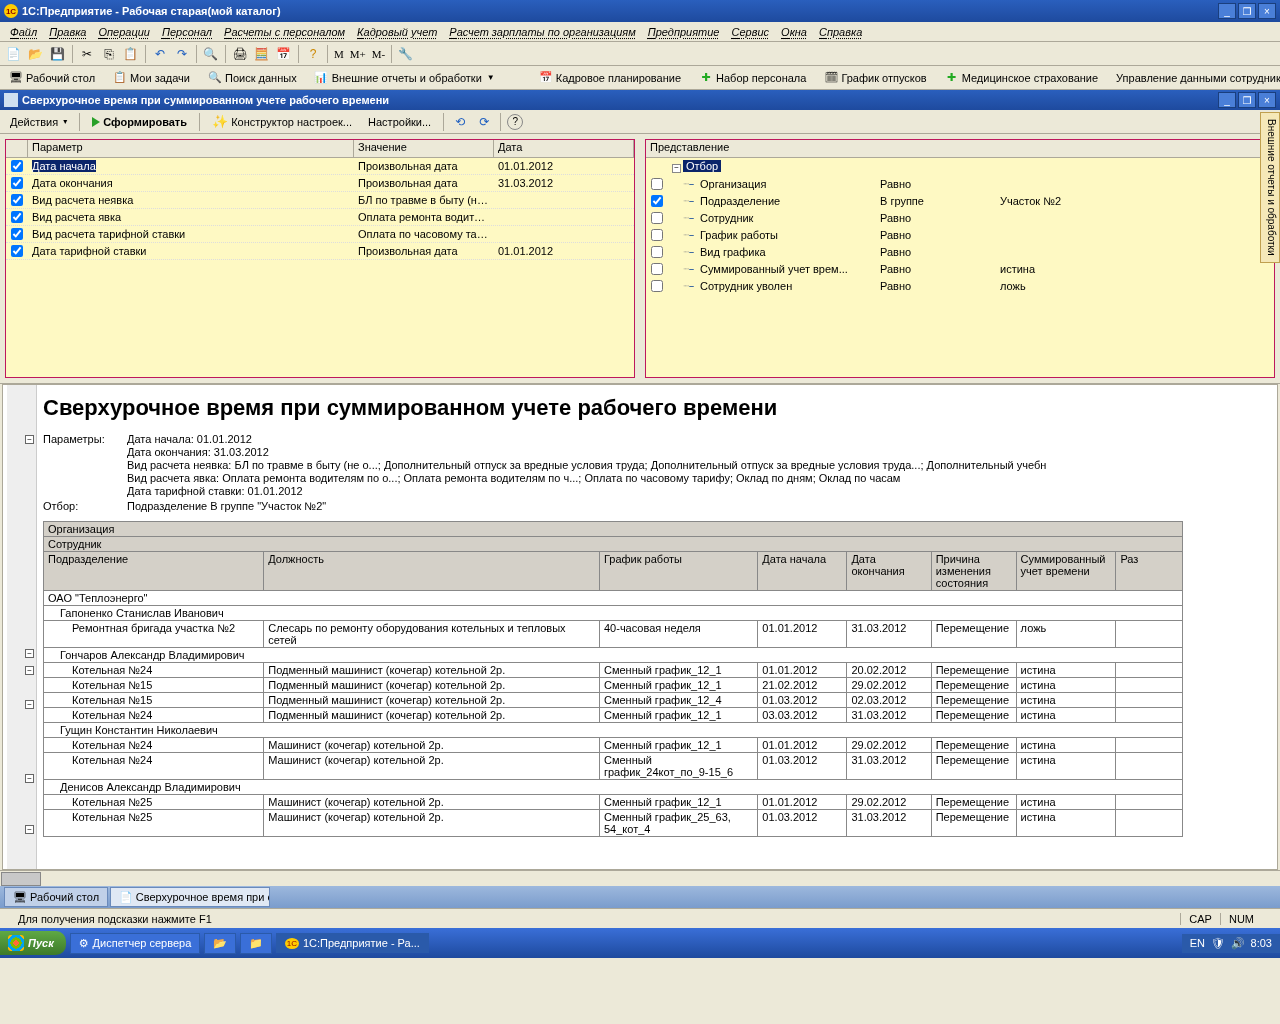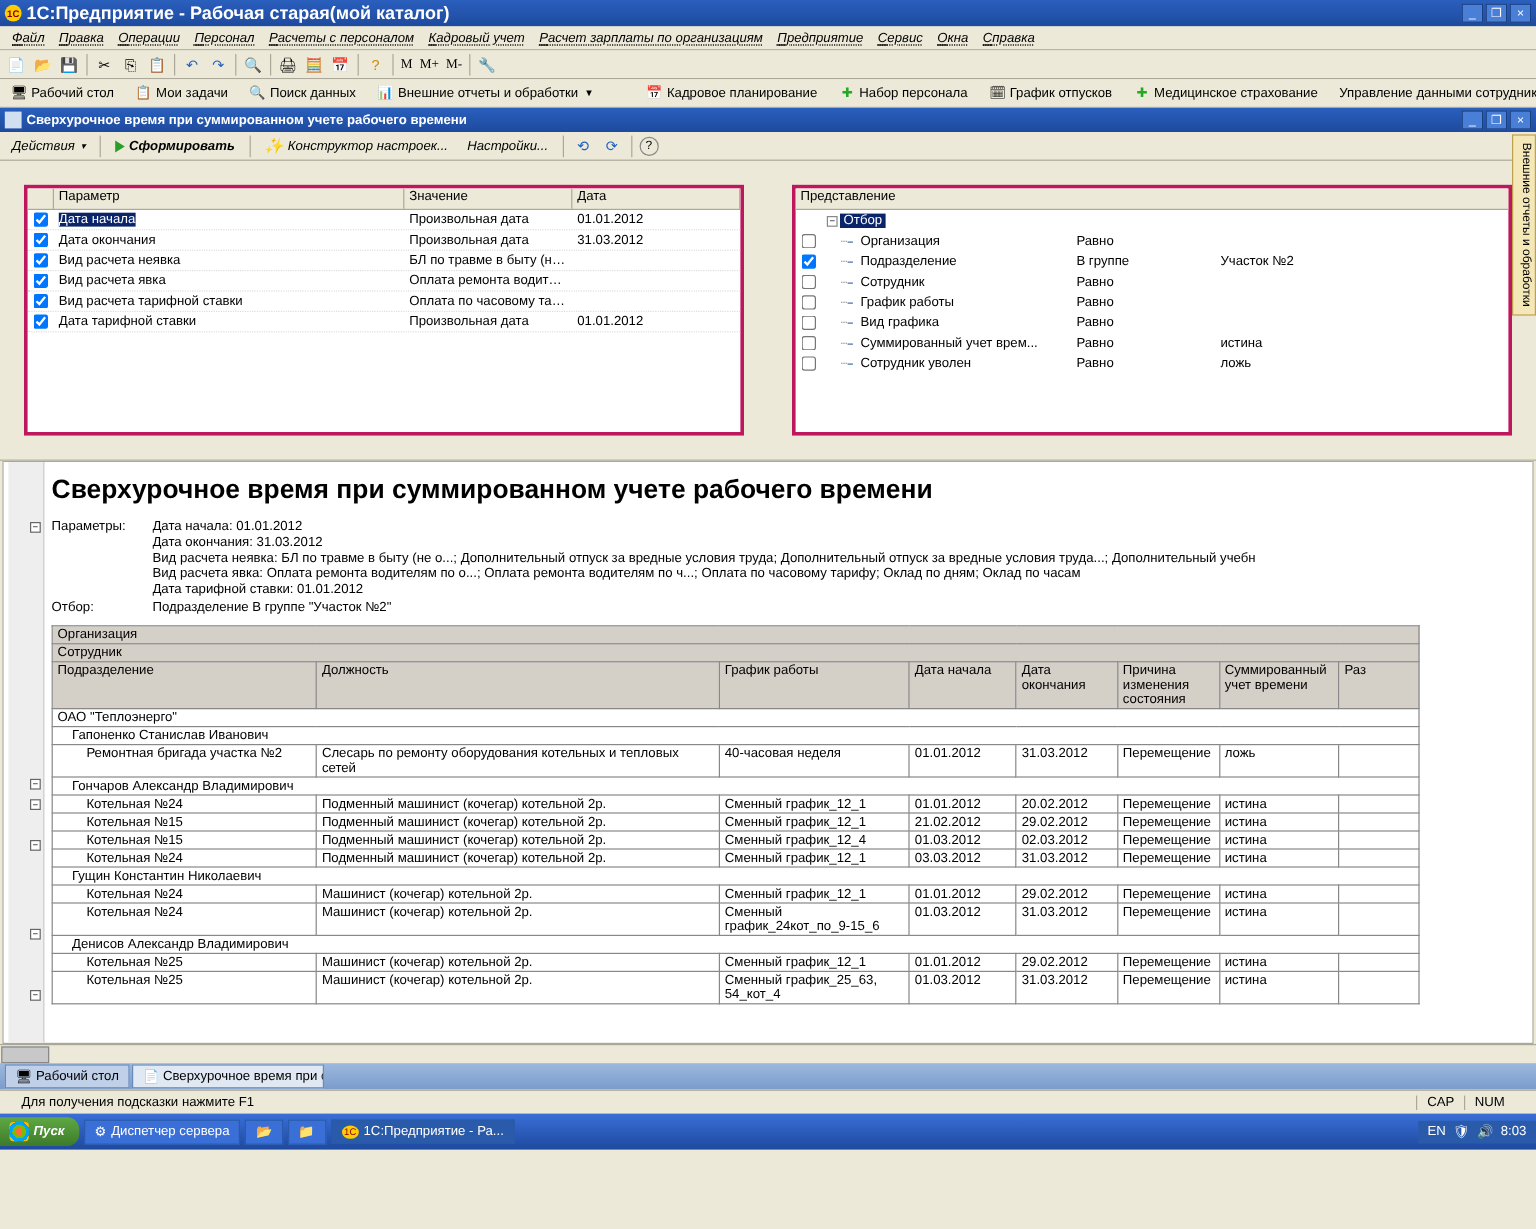--- a/index.html
+++ b/index.html
@@ -1,41 +1,41 @@
 <!DOCTYPE html>
 <html><head>
 <meta charset="utf-8">
 <style>
 * { box-sizing: border-box; margin: 0; padding: 0; }
 body { font-family: Tahoma, Arial, sans-serif; font-size: 11px; background: #ece9d8; width: 1280px; height: 1024px; overflow: hidden; position: relative; }
 .title-bar { background: linear-gradient(to bottom, #2a5fbd, #1e4a9e); color: white; height: 22px; display: flex; align-items: center; padding: 0 4px; }
 .title-bar .icon { width: 14px; height: 14px; background: #ffcc00; border-radius: 50%; margin-right: 4px; font-size: 8px; display:flex; align-items:center; justify-content:center; color:#8b0000; font-weight:bold;}
-.title-bar .title-text { font-weight: bold; font-size: 15px; flex:1; }
+.title-bar .title-text { font-weight: bold; font-size: 11px; flex:1; }
 .win-controls { display: flex; gap: 2px; }
 .win-btn { width: 18px; height: 16px; background: #4a7fd8; border: 1px solid #1a3f7e; color: white; font-size: 10px; display:flex; align-items:center; justify-content:center; cursor:pointer; }
 .menu-bar { background: #ece9d8; border-bottom: 1px solid #aca899; height: 20px; display: flex; align-items: center; padding: 0 4px; }
 .menu-item { padding: 2px 6px; cursor: pointer; text-decoration: underline; text-decoration-style: dotted; text-underline-offset: 2px; font-style: italic;}
 .menu-item:first-letter { text-decoration: underline; }
 .toolbar { background: #ece9d8; border-bottom: 1px solid #aca899; height: 24px; display: flex; align-items: center; padding: 0 4px; gap: 2px; }
 .tb-btn { width: 20px; height: 20px; display:flex; align-items:center; justify-content:center; cursor:pointer; font-size:12px; }
 .tb-sep { width: 1px; height: 18px; background: #aca899; margin: 0 2px; }
 .m-label { font-family: 'Times New Roman', serif; font-size: 11px; padding: 0 2px; cursor:pointer; }
 .toolbar2 { background: #ece9d8; border-bottom: 1px solid #aca899; height: 24px; display: flex; align-items: center; padding: 0 4px; gap: 2px; flex-wrap: nowrap; overflow: hidden;}
 .tb-link { display: flex; align-items: center; gap: 3px; padding: 2px 5px; cursor: pointer; white-space: nowrap; }
 .tb-ico { width: 14px; height: 14px; display: inline-flex; align-items:center; justify-content:center; font-size:11px; }
 .doc-title-bar { background: linear-gradient(to bottom, #2a5fbd, #1e4a9e); color: white; height: 20px; display: flex; align-items: center; padding: 0 4px; }
 .doc-title-bar .dti { width:14px; height:14px; background:#d0e0f0; margin-right:4px; }
 .doc-title-bar .dtt { font-weight: bold; flex:1; font-size:11px; }
 .doc-toolbar { background: #ece9d8; border-bottom: 1px solid #aca899; height: 24px; display: flex; align-items: center; padding: 0 4px; gap: 4px; }
-.doc-btn { padding: 2px 6px; cursor: pointer; display:flex; align-items:center; gap:3px;font-style:italic; }
+.doc-btn { padding: 2px 6px; cursor: pointer; display:flex; align-items:center; gap:3px; }
 .doc-btn.primary { font-weight: bold; }
 .play-ico { width:0; height:0; border-left: 8px solid #28a028; border-top: 5px solid transparent; border-bottom: 5px solid transparent; }
 .wand-ico { color: #cc8800; font-size:13px; }
 .params-area { display: flex; height: 250px; border-bottom: 1px solid #aca899; }
-.param-panel { flex: 1; border: 3px solid #be185d; margin: 20px; background: #ffffff; overflow: auto; }
+.param-panel { flex: 1; border: 1px solid #be185d; margin: 5px; background: #fef9c3; overflow: auto; }
 .param-head { display: flex; background: #ece9d8; border-bottom: 1px solid #aca899; height: 18px; }
 .ph-cell { padding: 1px 4px; border-right: 1px solid #aca899; font-size: 11px; }
 .ph-chk { width: 22px; }
 .ph-p { flex: 1; }
 .ph-v { width: 140px; }
 .ph-d { width: 140px; }
 .param-row { display: flex; height: 17px; align-items:center; border-bottom: 1px dotted #ddd; }
 .pr-chk { width: 22px; display:flex; justify-content:center; }
 .pr-p { flex: 1; padding: 0 4px; white-space:nowrap; overflow:hidden; text-overflow:ellipsis; }
 .pr-v { width: 140px; padding: 0 4px; white-space:nowrap; overflow:hidden; text-overflow:ellipsis; }

